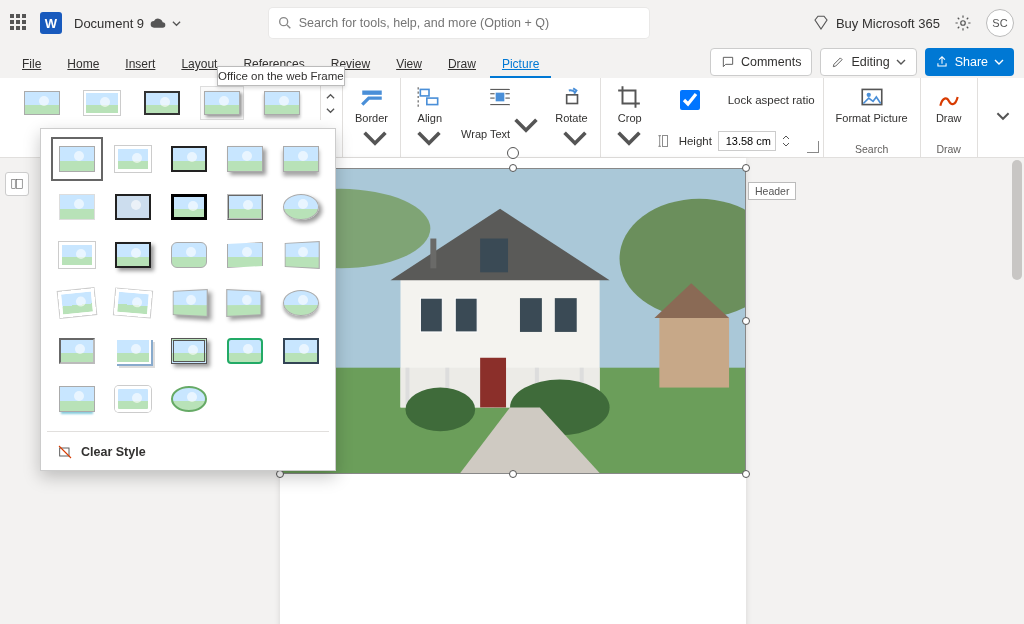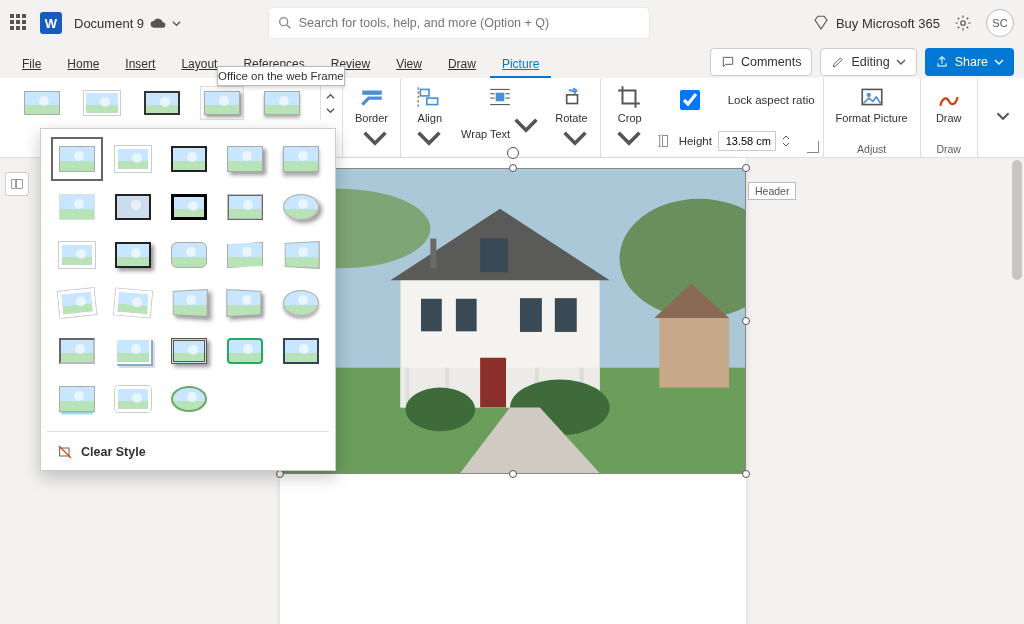--- a/index.html
+++ b/index.html
@@ -311,21 +311,21 @@
 
   <div class="ribbon-group">
     <div class="rbtn">
       <svg class="ic" viewBox="0 0 24 24">
           <rect x="3" y="5" width="18" height="14" fill="none" stroke="#555" stroke-width="1.5"></rect>
           <circle cx="9" cy="10" r="2" fill="#4a8fd8"></circle>
           <path d="M4 18l5-5 4 3 3-4 4 6" fill="none" stroke="#4a8fd8" stroke-width="1.5"></path>
         </svg>
       <div class="lbl">Format Picture</div>
     </div>
-    <div class="group-label">Adjust</div>
+    <div class="group-label">Search</div>
   </div>
 
   <div class="ribbon-group">
     <div class="rbtn">
       <svg class="ic" viewBox="0 0 24 24">
           <path d="M4 20c2-8 6-8 8-4s6 4 8-4" fill="none" stroke="#d83b01" stroke-width="2"></path>
         </svg>
       <div class="lbl">Draw</div>
     </div>
     <div class="group-label">Draw</div>

